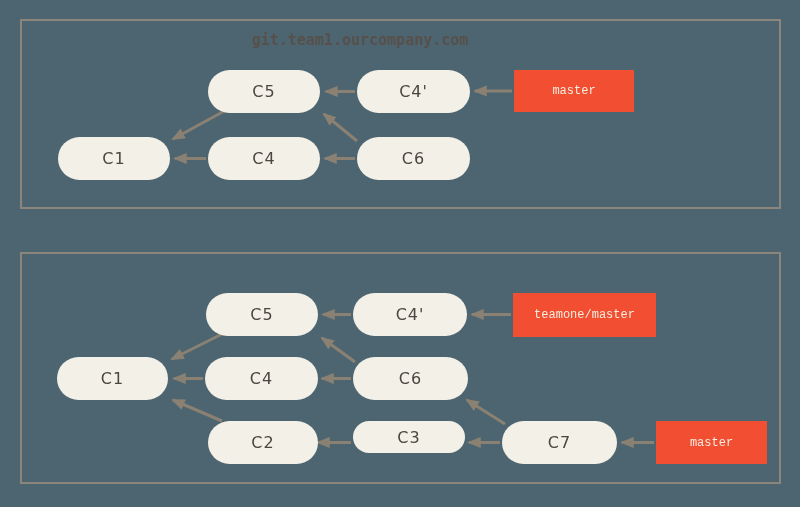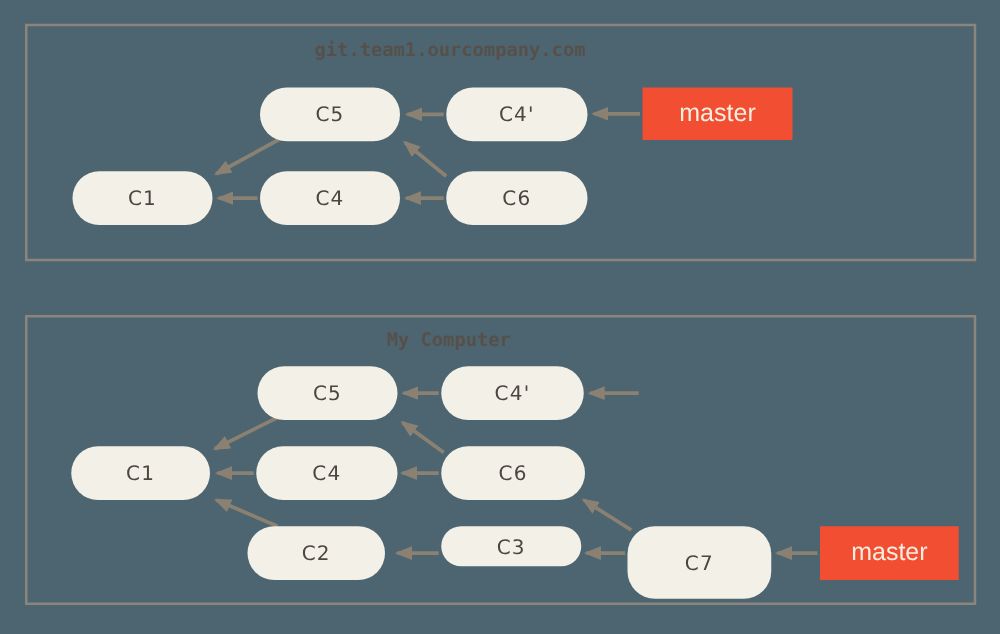--- a/index.html
+++ b/index.html
@@ -9,21 +9,21 @@
   html,body{margin:0;padding:0;}
   body{background:var(--bg);font-family:"DejaVu Sans",sans-serif;}
   #canvas{position:relative;width:800px;height:507px;background:var(--bg);overflow:hidden;}
   .panel-frame{position:absolute;border:2px solid var(--frame);box-sizing:border-box;background:transparent;}
   .panel-title{position:absolute;transform:translateX(-50%);white-space:nowrap;
     font-family:"DejaVu Sans Mono",monospace;font-weight:bold;font-size:15px;color:var(--title);text-align:center;}
   .node{position:absolute;display:flex;align-items:center;justify-content:center;box-sizing:border-box;}
   .node.commit{background:var(--node-fill);border-radius:22px;color:var(--node-text);
     font-family:"DejaVu Sans",sans-serif;font-size:16px;letter-spacing:1px;}
   .node.branch{background:var(--branch-fill);color:var(--branch-text);
-    font-family:Liberation Sans, sans-serif;font-size:20px;}
+    font-family:Liberation Mono, monospace;font-size:12px;}
   #arrow-layer{position:absolute;left:0;top:0;z-index:1;}
   .node{z-index:2;}
 </style>
 </head>
 <body>
 
 <div id="canvas" style="width: 800px; height: 507px;">
   <svg id="arrow-layer" width="800" height="507">
     <defs>
       <marker id="arrowhead" viewBox="0 0 10 8" refX="8.5" refY="4" markerWidth="4.6" markerHeight="4" orient="auto">
@@ -50,23 +50,23 @@
     </svg>
 <div class="panel-frame" style="left: 20px; top: 19px; width: 761px; height: 190px;"></div>
     <div class="panel-title" style="left: 360px; top: 31px;">git.team1.ourcompany.com</div>
     <div class="node commit" style="left: 208px; top: 70px; width: 112px; height: 43px;">C5</div>
     <div class="node commit" style="left: 357px; top: 70px; width: 113px; height: 43px;">C4'</div>
     <div class="node branch" style="left: 514px; top: 70px; width: 120px; height: 42px;">master</div>
     <div class="node commit" style="left: 58px; top: 137px; width: 112px; height: 43px;">C1</div>
     <div class="node commit" style="left: 208px; top: 137px; width: 112px; height: 43px;">C4</div>
     <div class="node commit" style="left: 357px; top: 137px; width: 113px; height: 43px;">C6</div>
     <div class="panel-frame" style="left: 20px; top: 252px; width: 761px; height: 232px;"></div>
-    <div class="panel-title" style="left: 359px; top: 263px;">My Computer</div>
     <div class="node commit" style="left: 206px; top: 293px; width: 112px; height: 43px;">C5</div>
     <div class="node commit" style="left: 353px; top: 293px; width: 114px; height: 43px;">C4'</div>
+    <div class="node branch" style="left: 513px; top: 293px; width: 143px; height: 44px;">teamone/master</div>
     <div class="node commit" style="left: 57px; top: 357px; width: 111px; height: 43px;">C1</div>
     <div class="node commit" style="left: 205px; top: 357px; width: 113px; height: 43px;">C4</div>
     <div class="node commit" style="left: 353px; top: 357px; width: 115px; height: 43px;">C6</div>
-    <div class="node commit" style="left: 198px; top: 421px; width: 110px; height: 43px;">C2</div>
+    <div class="node commit" style="left: 208px; top: 421px; width: 110px; height: 43px;">C2</div>
     <div class="node commit" style="left: 353px; top: 421px; width: 112px; height: 32px;">C3</div>
-    <div class="node commit" style="left: 502px; top: 421px; width: 115px; height: 58px;">C7</div>
+    <div class="node commit" style="left: 502px; top: 421px; width: 115px; height: 43px;">C7</div>
     <div class="node branch" style="left: 656px; top: 421px; width: 111px; height: 43px;">master</div>
   </div>
 
 </body></html>

